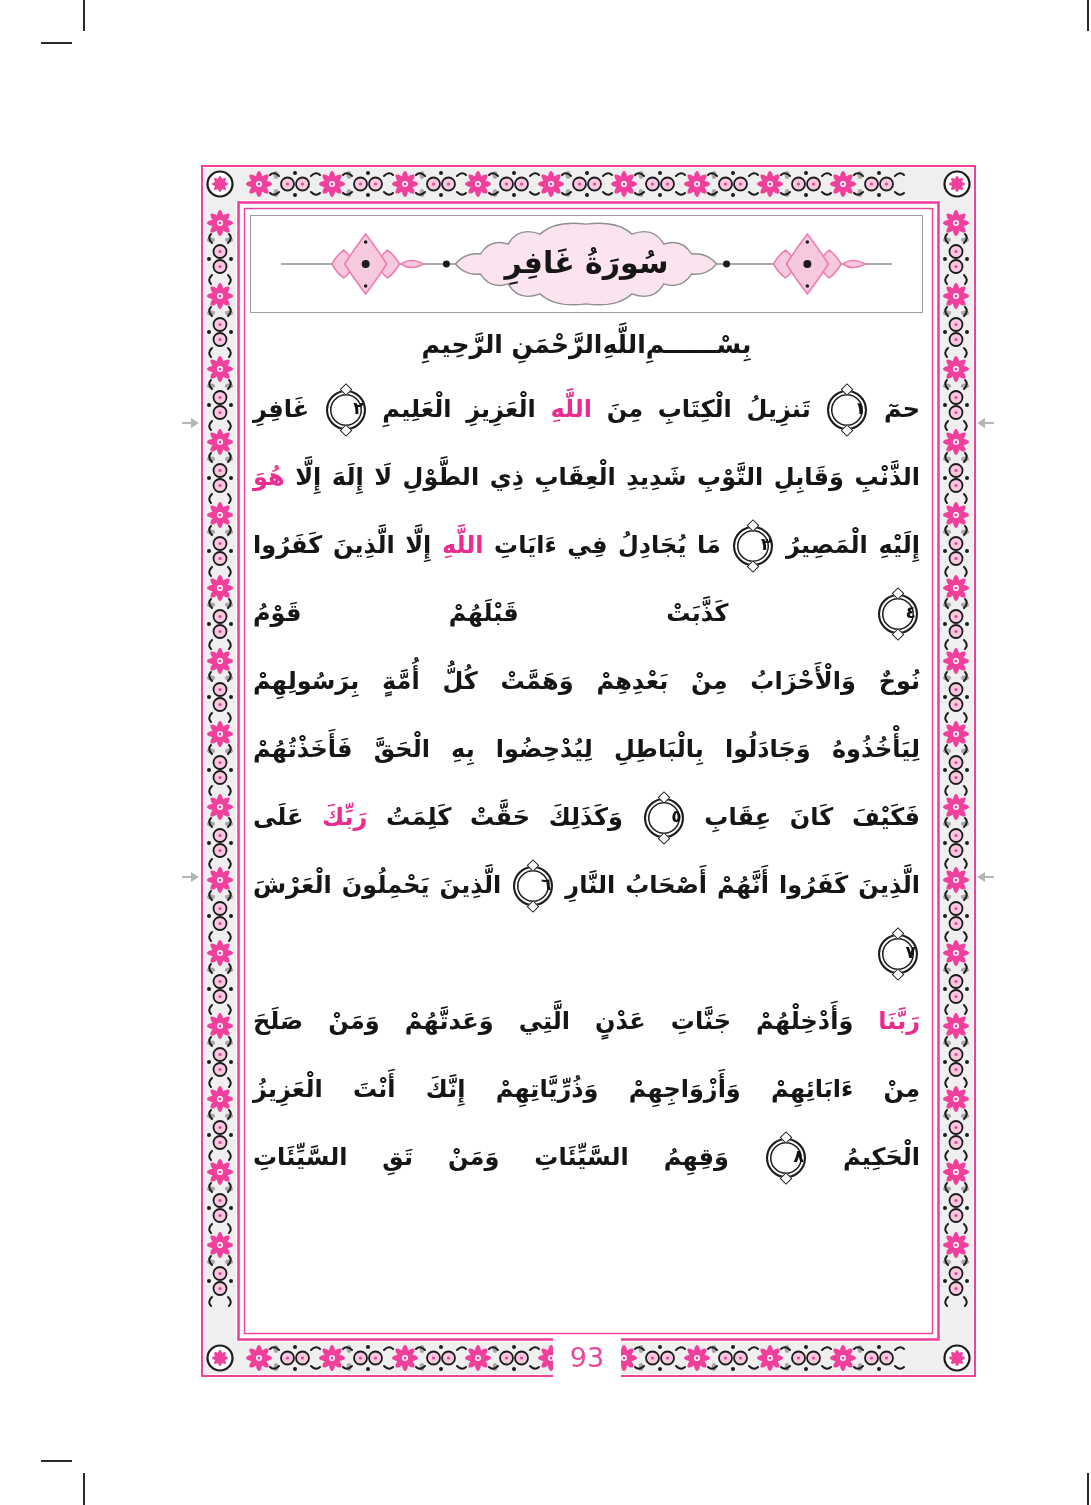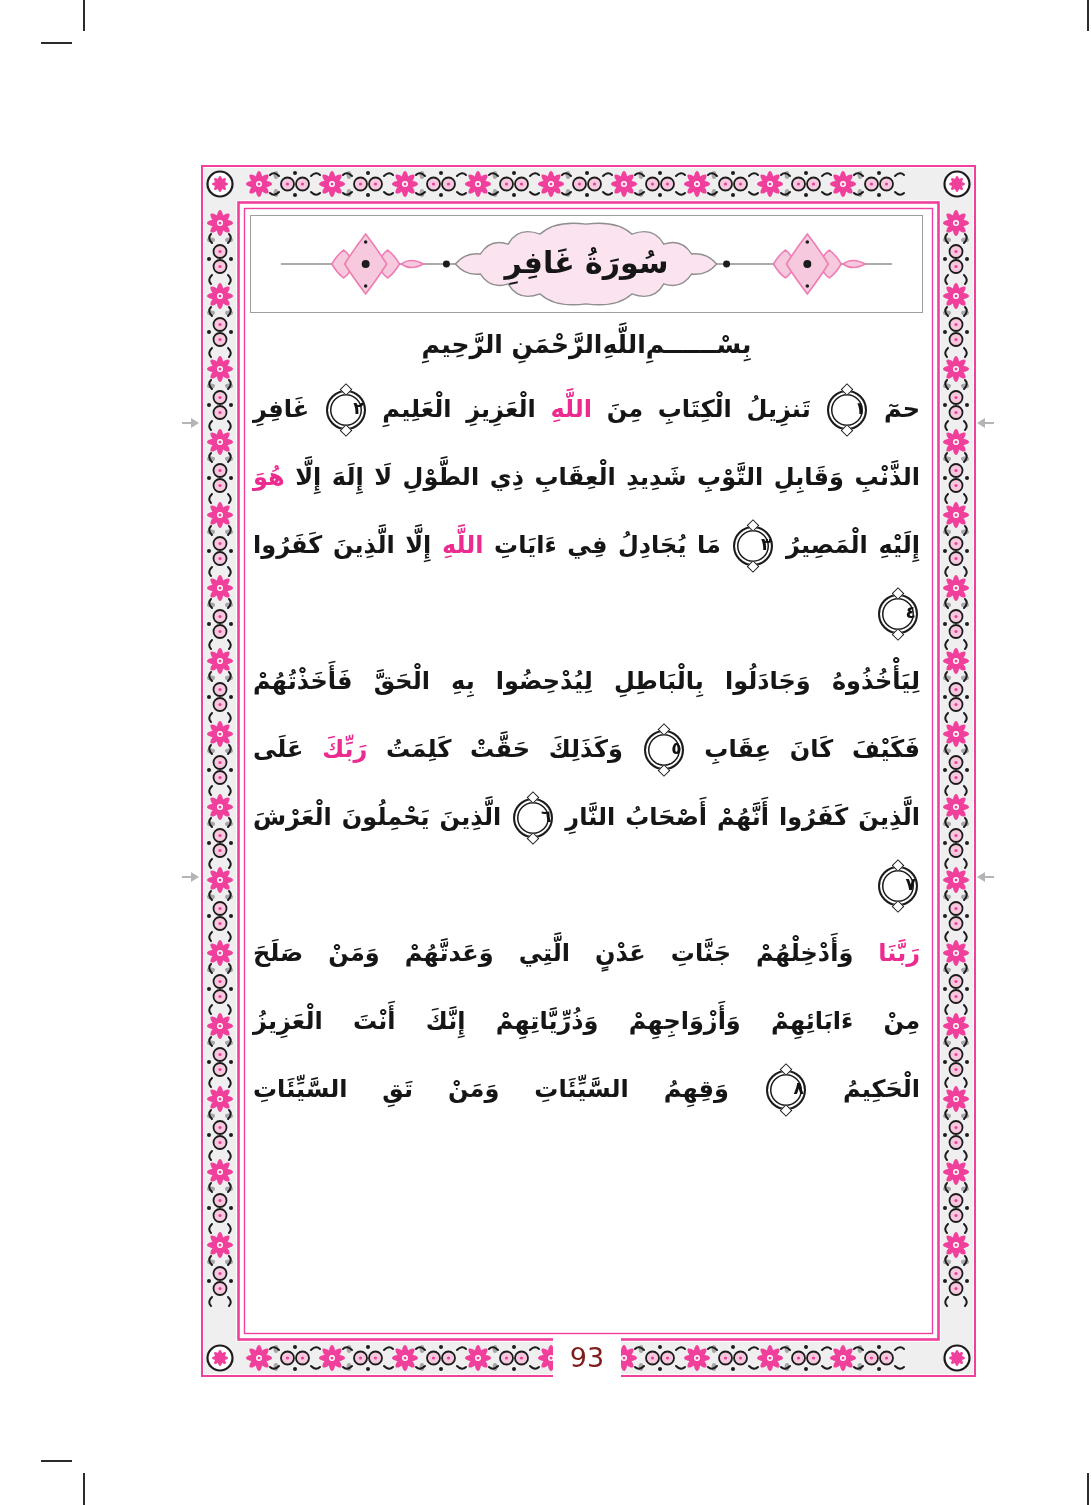--- a/index.html
+++ b/index.html
@@ -50,21 +50,21 @@
   .ayah-marker{display:inline-block;width:36px;height:36px;border:2px solid #1b1b1b;border-radius:50%;
     background:#fff;box-shadow:inset 0 0 0 2px #fff, inset 0 0 0 3.5px #1b1b1b;
     position:relative;vertical-align:middle;margin:0 2px;}
   .ayah-marker::before,.ayah-marker::after{content:"";position:absolute;left:50%;width:7px;height:7px;
     background:#fff;border:1.8px solid #1b1b1b;transform:translateX(-50%) rotate(45deg);}
   .ayah-marker::before{top:-7px;}
   .ayah-marker::after{bottom:-7px;}
   .ayah-marker .num{display:block;font-size:17px;line-height:32px;font-weight:bold;color:#111;text-align:center;}
 
   .page-number{position:absolute;left:512px;top:1336px;width:68px;height:42px;background:#fff;
-    display:flex;align-items:center;justify-content:center;font-size:27px;color:#7f1d1d;z-index:5;}
+    display:flex;align-items:center;justify-content:center;font-size:27px;color:#ec4899;z-index:5;}
 </style>
 </head>
 <body>
 
 <div class="page">
 
   <div class="crop" style="left:42px;top:0;width:2px;height:31px;"></div>
   <div class="crop" style="left:0;top:42px;width:31px;height:2px;"></div>
   <div class="crop" style="left:1046px;top:0;width:2px;height:31px;"></div>
   <div class="crop" style="left:1060px;top:42px;width:31px;height:2px;"></div>
@@ -223,21 +223,22 @@
     <div class="basmala">
         <span class="ink">بِسْــــــمِ </span>
         <span class="pink">اللَّهِ</span>
         <span class="ink"> الرَّحْمَنِ الرَّحِيمِ</span>
       </div>
 
     <div class="verses">
         <div class="qline"><span class="ink">حمٓ </span><span class="ayah-marker"><span class="num">١</span></span><span class="ink"> تَنزِيلُ الْكِتَابِ مِنَ </span><span class="pink">اللَّهِ</span><span class="ink"> الْعَزِيزِ الْعَلِيمِ </span><span class="ayah-marker"><span class="num">٢</span></span><span class="ink"> غَافِرِ</span></div>
         <div class="qline"><span class="ink">الذَّنْبِ وَقَابِلِ التَّوْبِ شَدِيدِ الْعِقَابِ ذِي الطَّوْلِ لَا إِلَهَ إِلَّا </span><span class="pink">هُوَ</span></div>
         <div class="qline"><span class="ink">إِلَيْهِ الْمَصِيرُ </span><span class="ayah-marker"><span class="num">٣</span></span><span class="ink"> مَا يُجَادِلُ فِي ءَايَاتِ </span><span class="pink">اللَّهِ</span><span class="ink"> إِلَّا الَّذِينَ كَفَرُوا</span></div>
-        <div class="qline"><span class="ayah-marker"><span class="num">٤</span></span></div>
+        <div class="qline"><span class="ayah-marker"><span class="num">٤</span></span><span class="ink"> كَذَّبَتْ قَبْلَهُمْ قَوْمُ</span></div>
+        <div class="qline"><span class="ink">نُوحٌ وَالْأَحْزَابُ مِنْ بَعْدِهِمْ وَهَمَّتْ كُلُّ أُمَّةٍ بِرَسُولِهِمْ</span></div>
         <div class="qline"><span class="ink">لِيَأْخُذُوهُ وَجَادَلُوا بِالْبَاطِلِ لِيُدْحِضُوا بِهِ الْحَقَّ فَأَخَذْتُهُمْ</span></div>
         <div class="qline"><span class="ink">فَكَيْفَ كَانَ عِقَابِ </span><span class="ayah-marker"><span class="num">٥</span></span><span class="ink"> وَكَذَلِكَ حَقَّتْ كَلِمَتُ </span><span class="pink">رَبِّكَ</span><span class="ink"> عَلَى</span></div>
         <div class="qline"><span class="ink">الَّذِينَ كَفَرُوا أَنَّهُمْ أَصْحَابُ النَّارِ </span><span class="ayah-marker"><span class="num">٦</span></span><span class="ink"> الَّذِينَ يَحْمِلُونَ الْعَرْشَ</span></div>
         <div class="qline"><span class="ayah-marker"><span class="num">٧</span></span></div>
         <div class="qline"><span class="pink">رَبَّنَا</span><span class="ink"> وَأَدْخِلْهُمْ جَنَّاتِ عَدْنٍ الَّتِي وَعَدتَّهُمْ وَمَنْ صَلَحَ</span></div>
         <div class="qline"><span class="ink">مِنْ ءَابَائِهِمْ وَأَزْوَاجِهِمْ وَذُرِّيَّاتِهِمْ إِنَّكَ أَنْتَ الْعَزِيزُ</span></div>
         <div class="qline"><span class="ink">الْحَكِيمُ </span><span class="ayah-marker"><span class="num">٨</span></span><span class="ink"> وَقِهِمُ السَّيِّئَاتِ وَمَنْ تَقِ السَّيِّئَاتِ</span></div>
       </div>
 
   </div>

